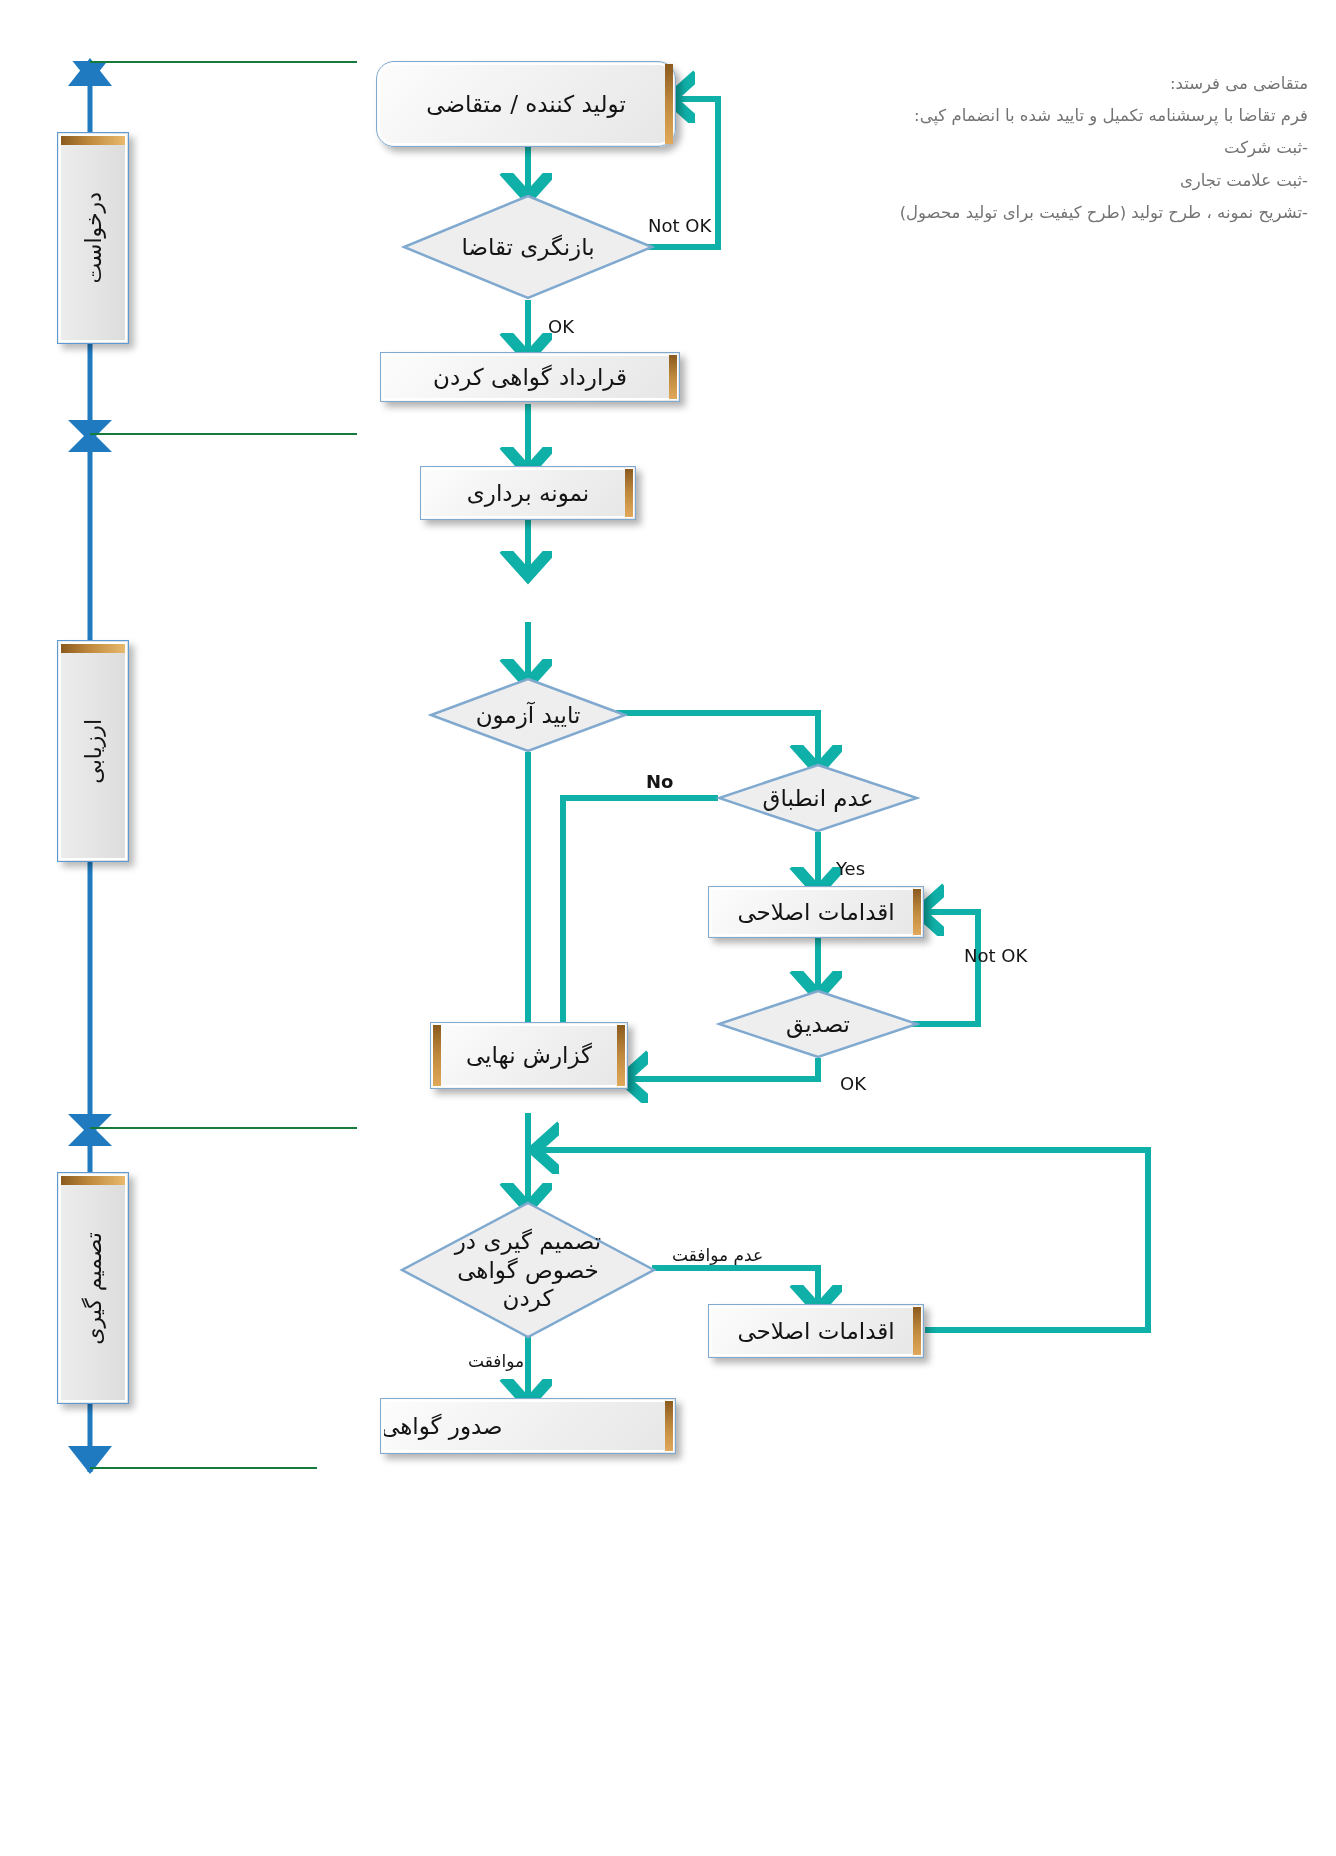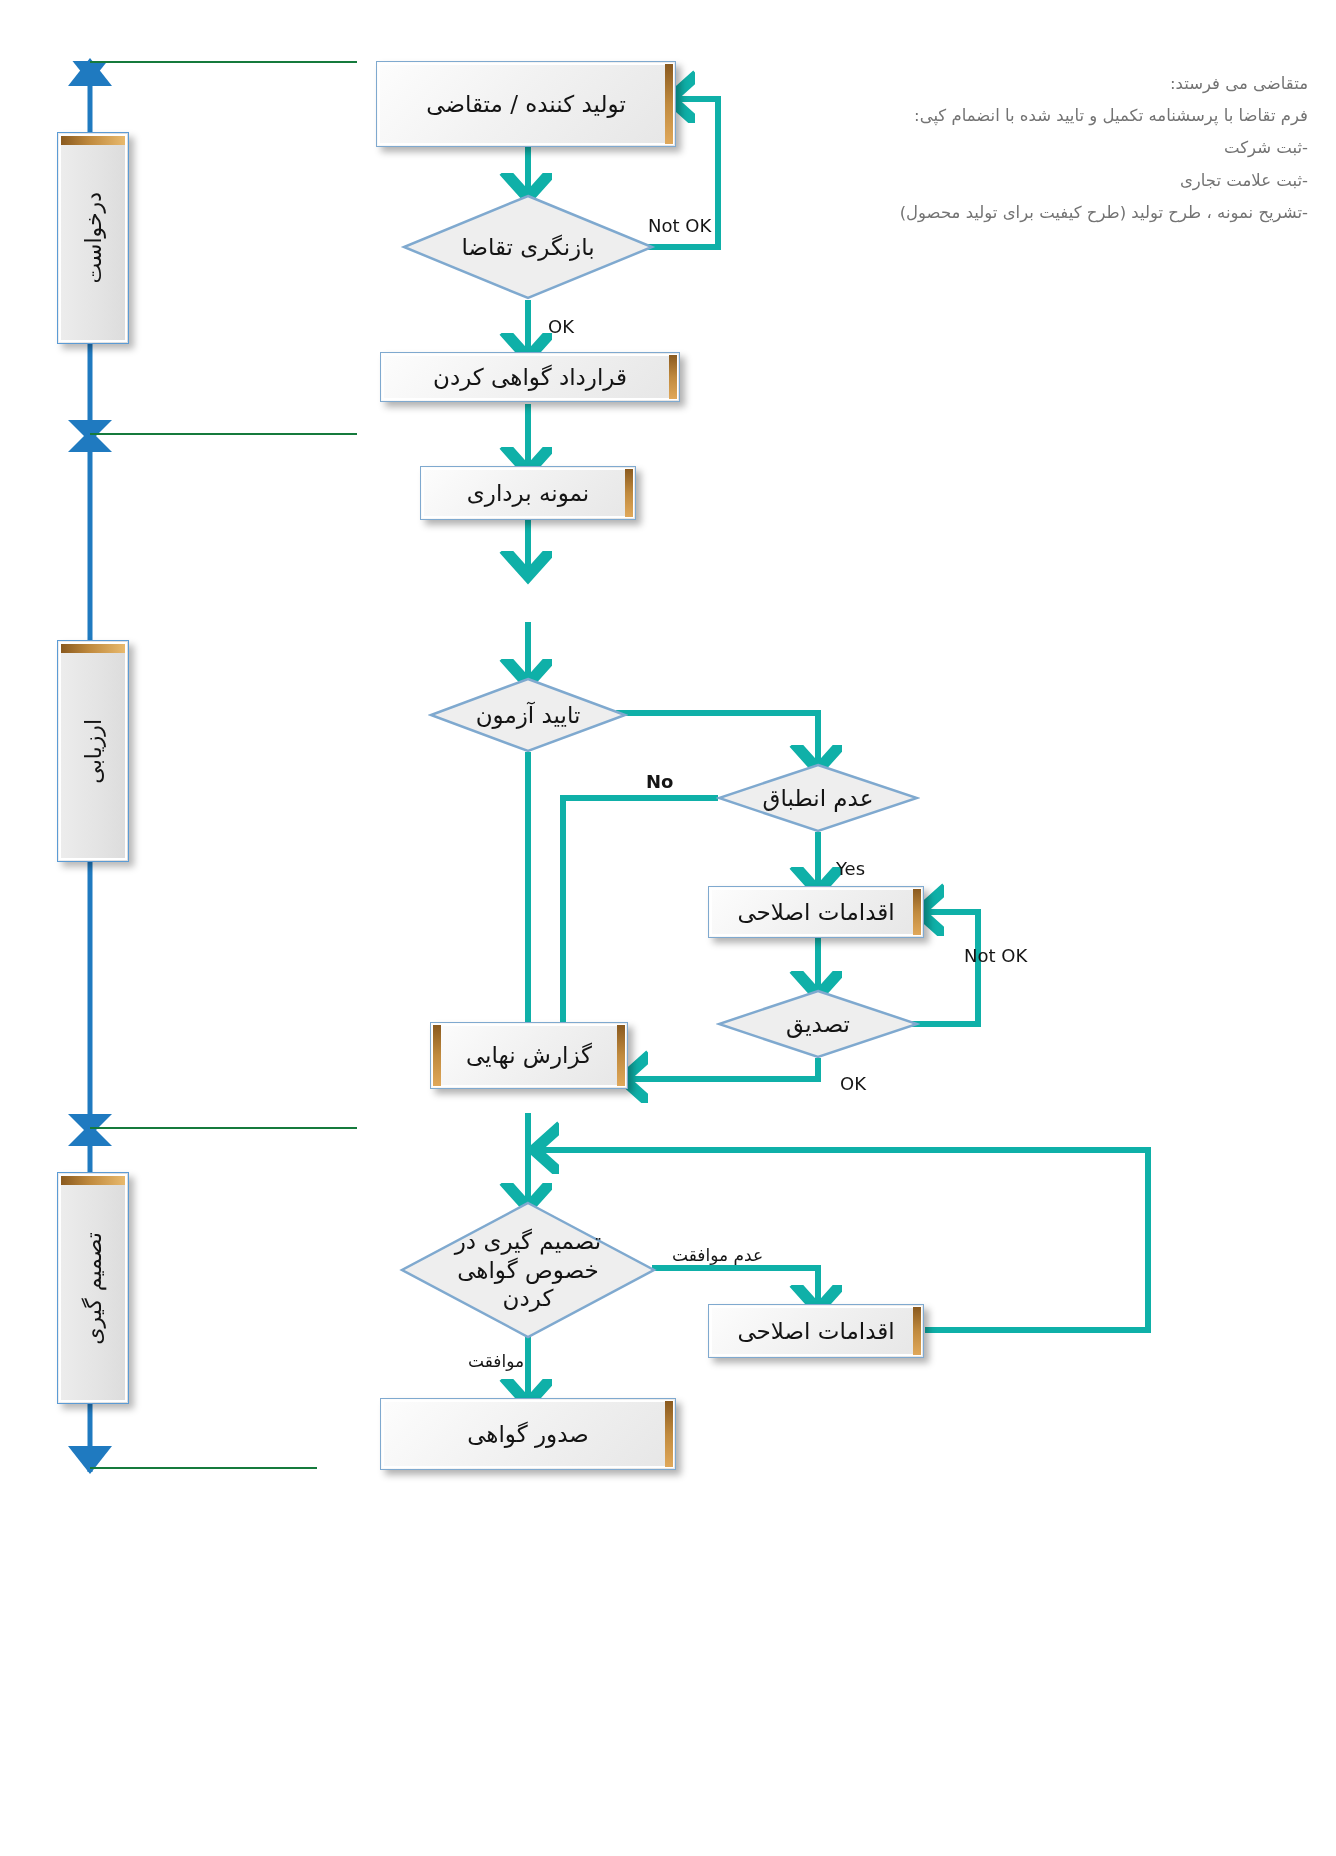--- a/index.html
+++ b/index.html
@@ -155,21 +155,21 @@
   <div class="lane" style="left:57px;top:640px;width:72px;height:222px;">
     <span class="cap"></span>
     <span class="vtext">ارزیابی</span>
   </div>
 
   <div class="lane" style="left:57px;top:1172px;width:72px;height:232px;">
     <span class="cap"></span>
     <span class="vtext">تصمیم گیری</span>
   </div>
 
-  <div class="node" style="left:376px;top:61px;width:300px;height:86px;">
+  <div class="node" style="left:376px;top:61px;width:300px;height:86px;border-radius:18px;">
     <span class="edgebarR"></span>
     <span>تولید کننده / متقاضی</span>
   </div>
 
   <div class="node" style="left:380px;top:352px;width:300px;height:50px;">
     <span class="edgebarR"></span>
     <span>قرارداد گواهی کردن</span>
   </div>
 
   <div class="node" style="left:420px;top:466px;width:216px;height:54px;">
@@ -187,21 +187,21 @@
     <span class="edgebarR"></span>
     <span class="edgebarL"></span>
     <span>گزارش نهایی</span>
   </div>
 
   <div class="node" style="left:708px;top:1304px;width:216px;height:54px;">
     <span class="edgebarR"></span>
     <span>اقدامات اصلاحی</span>
   </div>
 
-  <div class="node" style="left:380px;top:1398px;width:296px;height:72px;">
+  <div class="node" style="left:380px;top:1398px;width:296px;height:56px;justify-content:flex-end;">
     <span class="edgebarR"></span>
     <span>صدور گواهی</span>
   </div>
 
   <div class="dia" style="left:400px;top:192px;width:256px;height:110px;">
     <svg width="256" height="110" viewBox="0 0 256 110" xmlns="http://www.w3.org/2000/svg">
       <polygon points="128,4 252,55 128,106 4,55" fill="#eeeeee" stroke="#7fa9cf" stroke-width="2.5"></polygon>
       <polygon points="128,4 252,55 128,106 4,55" fill="url(#g1)" opacity="0"></polygon>
     </svg>
     <span class="lbl">بازنگری تقاضا</span>

